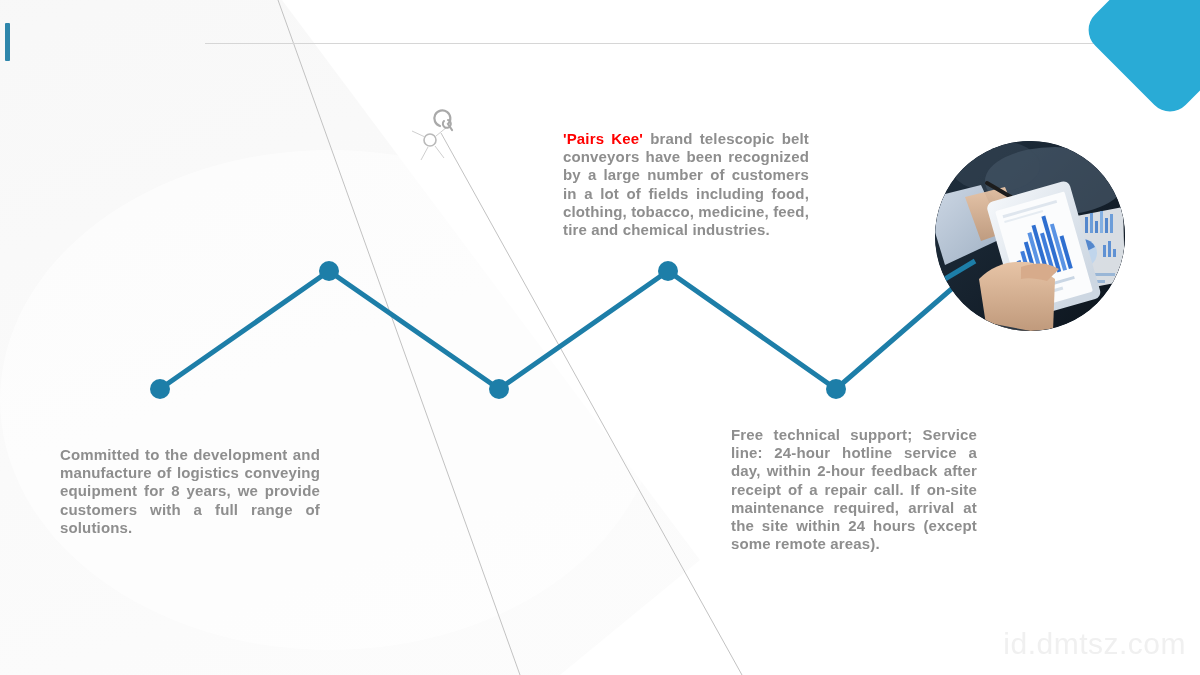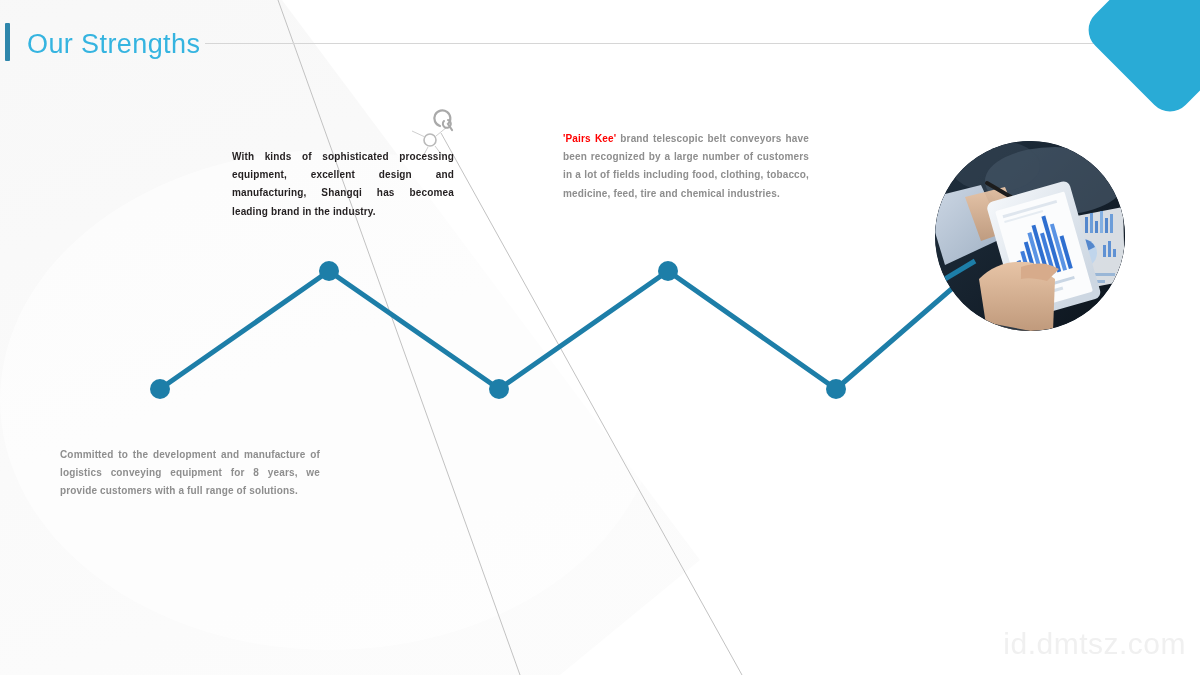--- a/index.html
+++ b/index.html
@@ -67,21 +67,21 @@
     background: #29abd6;
     border-radius: 22px;
     transform: rotate(45deg);
   }
 
   
   .txt {
     position: absolute;
     text-align: justify;
     font-weight: bold;
-    font-size: 10px;
+    font-size: 15px;
     line-height: 18.2px;
     letter-spacing: 0.15px;
   }
   .txt.dark { color: #231f20; }
   .txt.gray { color: #8e8e8e; }
   .txt .brand { color: #ff0000; }
 
   .txt-a { left: 232px; top: 148px;  width: 222px; }
   .txt-b { left: 563px; top: 130px;  width: 246px; }
   .txt-c { left: 60px;  top: 426px;  width: 260px; margin-top: 20px; }
@@ -131,21 +131,20 @@
     </defs>
 
     <path d="M0,0 L282,0 L700,560 L560,675 L0,675 Z" fill="url(#tintGrad)" opacity="0.9"></path>
     <ellipse cx="330" cy="400" rx="330" ry="250" fill="#ffffff" opacity="0.55"></ellipse>
 
     <line x1="278" y1="0" x2="520" y2="675" stroke="#c2c2c2" stroke-width="1"></line>
     <line x1="441" y1="133" x2="742" y2="675" stroke="#c2c2c2" stroke-width="1"></line>
   </svg>
 
   <div class="hdr-accent-bar"></div>
-  <div class="hdr-title">Our Strengths</div>
   <div class="hdr-rule"></div>
 
   <div class="corner-shape"></div>
 
   <svg class="bg-svg" viewBox="0 0 1200 675">
     <polyline points="160,389 329,271 499,389 668,271 836,389 1030,221" fill="none" stroke="#1d7ea8" stroke-width="5" stroke-linecap="round" stroke-linejoin="round"></polyline>
     <circle cx="160" cy="389" r="10" fill="#1d7ea8"></circle>
     <circle cx="329" cy="271" r="10" fill="#1d7ea8"></circle>
     <circle cx="499" cy="389" r="10" fill="#1d7ea8"></circle>
     <circle cx="668" cy="271" r="10" fill="#1d7ea8"></circle>
@@ -155,29 +154,29 @@
   <svg class="bg-svg" viewBox="0 0 1200 675">
     <circle cx="430" cy="140" r="6" fill="none" stroke="#b9b9b9" stroke-width="1.6"></circle>
     <line x1="412" y1="131" x2="425" y2="137" stroke="#cfcfcf" stroke-width="1"></line>
     <line x1="436" y1="136" x2="447" y2="127" stroke="#cfcfcf" stroke-width="1"></line>
     <line x1="428" y1="147" x2="421" y2="160" stroke="#cfcfcf" stroke-width="1"></line>
     <line x1="435" y1="146" x2="444" y2="158" stroke="#cfcfcf" stroke-width="1"></line>
     <path d="M440,126 a8,8 0 1,1 8,-2 l4,6" fill="none" stroke="#a9a9a9" stroke-width="2.2" stroke-linecap="round"></path>
     <path d="M444,121 a4,4 0 1,0 4,-1" fill="none" stroke="#a9a9a9" stroke-width="2" stroke-linecap="round"></path>
   </svg>
 
-  <div class="txt dark txt-a">With kinds of sophisticated processing equipment, excellent design and manufacturing, Shangqi has becomea leading brand in the industry.</div>
 
   <div class="txt gray txt-b">
     <span class="brand">'Pairs Kee'</span><span> brand telescopic belt conveyors have been recognized by a large number of customers in a lot of fields including food, clothing, tobacco, medicine, feed, tire and chemical industries.</span>
   </div>
 
   <div class="txt gray txt-c">Committed to the development and manufacture of logistics conveying equipment for 8 years, we provide customers with a full range of solutions.</div>
 
 
+  <div class="txt gray txt-e">Free technical support; Service line: 24-hour hotline service a day, within 2-hour feedback after receipt of a repair call. If on-site maintenance required, arrival at the site within 24 hours (except some remote areas).</div>
 
   <div class="photo-circle">
     <svg width="190" height="190" viewBox="0 0 190 190">
       <defs>
         <linearGradient id="bgp" x1="0" y1="0" x2="1" y2="1">
           <stop offset="0%" stop-color="#20303f"></stop>
           <stop offset="50%" stop-color="#16222e"></stop>
           <stop offset="100%" stop-color="#0c141c"></stop>
         </linearGradient>
         <linearGradient id="sleeve" x1="0" y1="0" x2="1" y2="1">

